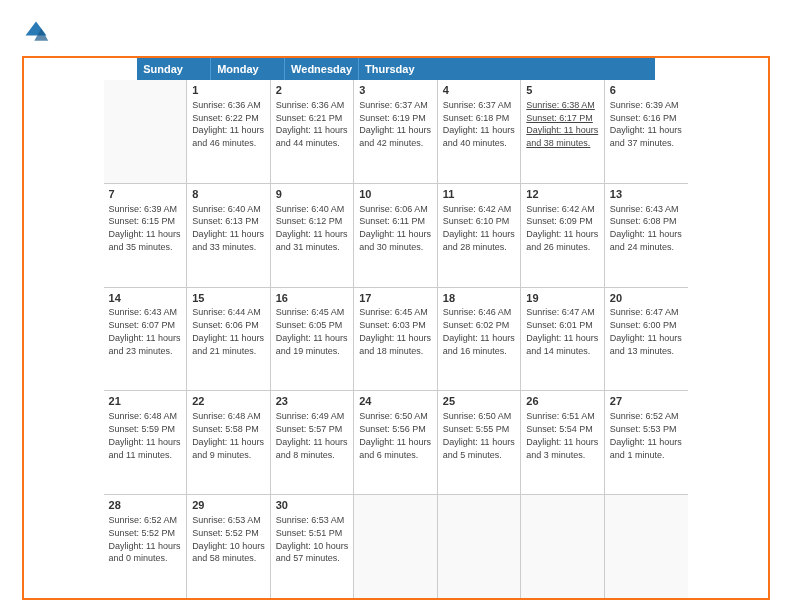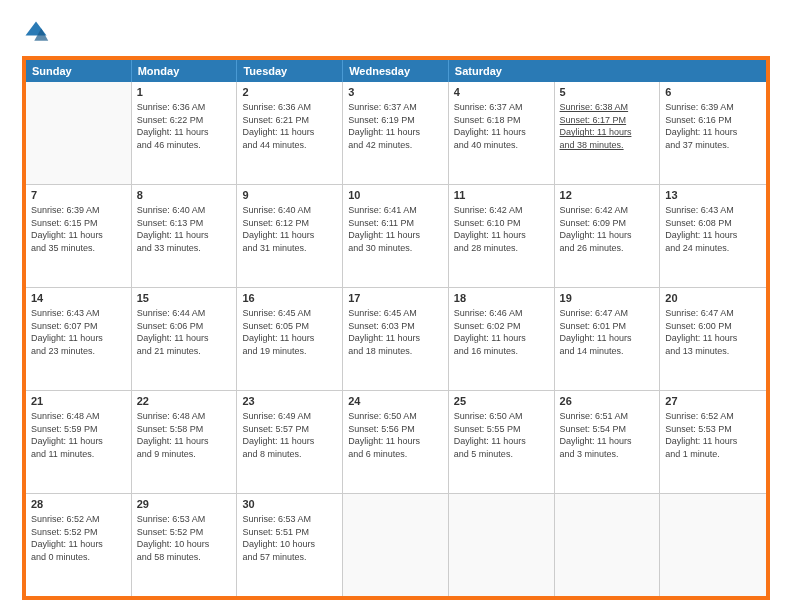--- a/index.html
+++ b/index.html
@@ -58,21 +58,22 @@
     }
     .location {
       font-size: 14px;
       color: #555;
       margin-top: 2px;
     }
     .calendar {
       flex: 1;
       display: flex;
       flex-direction: column;
-      border: 4px solid #f97316;
+      border: 2px solid #f97316;
+      align-items: center;
     }
     .cal-header {
       display: grid;
       grid-template-columns: repeat(7, 1fr);
       background: #2a7ab5;
     }
     .cal-header-cell {
       color: #fff;
       font-size: 11px;
       font-weight: bold;
@@ -134,23 +135,22 @@
     <div class="title-block">
       <div class="month-title"></div>
       <div class="location"></div>
     </div>
   </div>
 
   <div class="calendar">
     <div class="cal-header" id="cal-header">
         <div class="cal-header-cell">Sunday</div>
         <div class="cal-header-cell">Monday</div>
-        <div class="cal-header-cell">Tuesday</div>
         <div class="cal-header-cell">Wednesday</div>
-        <div class="cal-header-cell">Saturday</div>
+        <div class="cal-header-cell">Thursday</div>
       </div>
     <div class="cal-body" id="cal-body">
         <div class="cal-row">
           <div class="cal-cell empty"></div>
           <div class="cal-cell"><span class="day-num">1</span><span class="cell-text" style="white-space: pre-line;">Sunrise: 6:36 AM
 Sunset: 6:22 PM
 Daylight: 11 hours
 and 46 minutes.</span></div>
           <div class="cal-cell"><span class="day-num">2</span><span class="cell-text" style="white-space: pre-line;">Sunrise: 6:36 AM
 Sunset: 6:21 PM
@@ -179,21 +179,21 @@
 Daylight: 11 hours
 and 35 minutes.</span></div>
           <div class="cal-cell"><span class="day-num">8</span><span class="cell-text" style="white-space: pre-line;">Sunrise: 6:40 AM
 Sunset: 6:13 PM
 Daylight: 11 hours
 and 33 minutes.</span></div>
           <div class="cal-cell"><span class="day-num">9</span><span class="cell-text" style="white-space: pre-line;">Sunrise: 6:40 AM
 Sunset: 6:12 PM
 Daylight: 11 hours
 and 31 minutes.</span></div>
-          <div class="cal-cell"><span class="day-num">10</span><span class="cell-text" style="white-space: pre-line;">Sunrise: 6:41 AM
+          <div class="cal-cell"><span class="day-num">10</span><span class="cell-text" style="white-space: pre-line;">Sunrise: 6:06 AM
 Sunset: 6:11 PM
 Daylight: 11 hours
 and 30 minutes.</span></div>
           <div class="cal-cell"><span class="day-num">11</span><span class="cell-text" style="white-space: pre-line;">Sunrise: 6:42 AM
 Sunset: 6:10 PM
 Daylight: 11 hours
 and 28 minutes.</span></div>
           <div class="cal-cell"><span class="day-num">12</span><span class="cell-text" style="white-space: pre-line;">Sunrise: 6:42 AM
 Sunset: 6:09 PM
 Daylight: 11 hours

